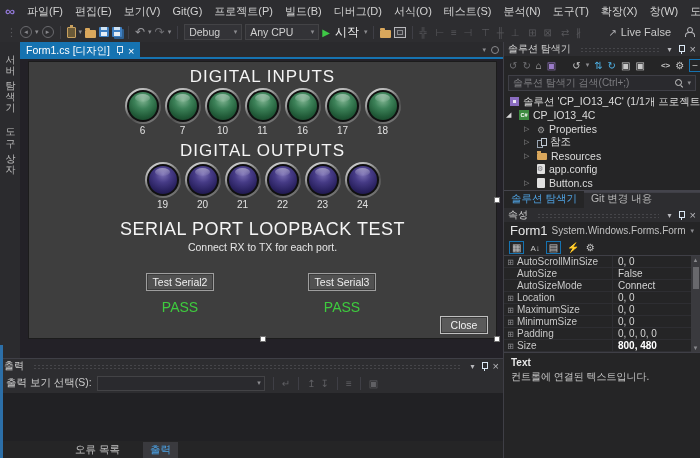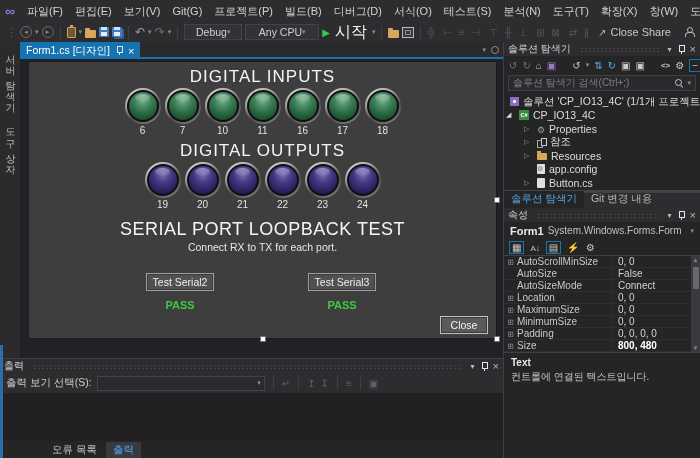--- a/index.html
+++ b/index.html
@@ -23,24 +23,24 @@
   .clip-ico{width:9px;height:11px;border:1px solid #c9a15f;border-radius:1px;position:relative;display:inline-block;background:#6b5a38}
   .clip-ico::before{content:"";position:absolute;top:-3px;left:2px;width:3px;height:2px;background:#c9a15f}
   .folder-ico{display:inline-block;width:11px;height:8px;background:#d9a75c;border-radius:1px;position:relative;margin-top:3px}
   .folder-ico::before{content:"";position:absolute;top:-2px;left:0;width:5px;height:2px;background:#d9a75c;border-radius:1px 1px 0 0}
   .save-ico{display:inline-block;width:10px;height:10px;background:#3f7fc1;position:relative;border-radius:1px}
   .save-ico::before{content:"";position:absolute;left:2px;top:0;width:6px;height:3px;background:#cfe3f5}
   .save-ico::after{content:"";position:absolute;left:2px;bottom:1px;width:6px;height:4px;background:#e8eef5}
   .save-all{box-shadow:2px 2px 0 #2f5f8f}
   .g-undo::before{content:"↶";color:#9a9a9e;font-size:12px}
   .g-redo::before{content:"↷";color:#6e6e72;font-size:12px}
-  .combo{height:16px;background:#333337;border:1px solid #434346;display:flex;align-items:center;justify-content:center;padding:0 4px;color:#d0d0d0;font-size:10.5px}
+  .combo{height:16px;background:#333337;border:1px solid #434346;display:flex;align-items:center;justify-content:space-between;padding:0 4px;color:#d0d0d0;font-size:10.5px}
   .combo-debug{width:58px}.combo-cpu{width:74px}
   .g-play::before{content:"▶";color:#3ec946;font-size:10px}
-  .start-label{color:#f0f0f0;font-size:16px;margin:0 2px}
+  .start-label{color:#f0f0f0;font-size:12px;margin:0 2px}
   .imgbox-ico{width:12px;height:11px;border:1px solid #b8b8bc;display:inline-block;position:relative;background:#3a3a3e}
   .imgbox-ico::before{content:"";position:absolute;inset:2px;border:1px solid #8a8a8e}
   .fmt-icons::before{content:"╬\2002⊢ ≡ ⊣\2002⊤ ╫ ⊥\2002⊞ ⊠\2002⇄ ∦";color:#57575b;font-size:10px;letter-spacing:2px}
   .liveshare{margin-left:auto;display:flex;align-items:center;gap:4px;color:#c8c8c8}
   .g-share::before{content:"↗";color:#b8b8bc;font-size:10px}
   .person-ico{width:10px;height:10px;position:relative;display:inline-block;margin-left:10px}
   .person-ico::before{content:"";position:absolute;top:0;left:3px;width:4px;height:4px;border:1px solid #b8b8bc;border-radius:50%}
   .person-ico::after{content:"";position:absolute;bottom:0;left:1px;width:8px;height:4px;border:1px solid #b8b8bc;border-bottom:none;border-radius:4px 4px 0 0}
 
   
@@ -74,38 +74,38 @@
   .led-green .led-core{background:radial-gradient(circle at 50% 30%,#7db28f 0%,#3c8158 35%,#215b38 68%,#123822 100%)}
   .led-purple .led-core{background:radial-gradient(circle at 50% 30%,#7a6fb4 0%,#453a85 35%,#2a2260 68%,#140f38 100%)}
   .led-core::after{content:"";position:absolute;left:22%;top:7%;width:56%;height:30%;border-radius:50%;background:linear-gradient(rgba(255,255,255,.4),rgba(255,255,255,.04))}
   .led-num{font-size:10px;color:#e2e2e2;margin-top:1px}
   .serial-title{font-size:18px;color:#f5f5f5;letter-spacing:.5px;margin-top:9px;font-weight:normal}
   .serial-sub{font-size:10.5px;color:#e6e6e6;margin-top:1px}
   .serial-cols{position:relative;height:52px;margin-top:20px}
   .serial-col{position:absolute;top:0;width:68px}
   .col-s2{left:117px}.col-s3{left:279px}
   .form-btn{width:100%;height:18px;background:#515151;border:1px solid #9e9e9e;box-shadow:inset 0 0 0 1px #3a3a3a;color:#eeeeee;font-size:10.5px;font-family:"Liberation Sans",sans-serif}
-  .pass{margin-top:8px;color:#3ecb3e;font-size:11px;font-weight:bold}
+  .pass{margin-top:8px;color:#3ecb3e;font-size:14px;font-weight:normal}
   .close-btn{position:absolute;right:8px;bottom:4px;width:48px;height:18px;background:#5a5a5a;border:1px solid #c0c0c0;box-shadow:inset 0 0 0 1px #3a3a3a;color:#f2f2f2;font-size:10.5px;font-family:"Liberation Sans",sans-serif}
 
   
   .panel-head{height:14px;display:flex;align-items:center;padding:0 4px;gap:5px;background:#2d2d30}
   .panel-title{font-size:10px;color:#d0d0d0;white-space:nowrap}
   .drag-dots{flex:1;height:5px;margin:0 4px;background-image:radial-gradient(#46464a 1px,transparent 1px);background-size:4px 3px}
   .head-ic{color:#b8b8bc;font-size:8px;display:flex;align-items:center}
 
   
   .bottom-panel{position:absolute;left:0;top:358px;width:503px;height:100px;background:#3b82f6;border-top:1px solid #3f3f46;display:flex;flex-direction:column}
   .out-toolbar{height:20px;display:flex;align-items:center;gap:5px;padding:0 6px;background:#2d2d30}
   .out-label{font-size:10.5px;color:#cccccc;white-space:nowrap}
   .out-combo{width:168px;height:15px;background:#2a2a2e;border:1px solid #434346;display:flex;align-items:center;justify-content:flex-end;padding:0 3px}
   .out-ic{color:#606064;font-size:10px}
   .g-goto::before{content:"↵"} .g-prevmsg::before{content:"↥"} .g-nextmsg::before{content:"↧"} .g-clear::before{content:"≡"} .g-wrap::before{content:"▣"}
   .out-content{flex:1;background:#212124}
-  .bottom-tabs{height:17px;background:#252526;display:flex;align-items:center;padding-left:45px;gap:2px}
+  .bottom-tabs{height:17px;background:#252526;display:flex;align-items:center;padding-left:68px;gap:16px}
   .btab{padding:1px 7px;font-size:10.5px;color:#c2c2c2}
   .btab.active{background:#3a3a3e;color:#4aa3e8}
   .blue-edge{position:absolute;left:0;top:345px;width:3px;height:113px;background:#2c6fa8;z-index:20}
 
   
   .right-col{position:absolute;left:503px;top:42px;width:197px;height:416px;background:#252526;border-left:1px solid #3f3f46;display:flex;flex-direction:column}
   .se-toolbar{height:18px;display:flex;align-items:center;gap:5px;padding:0 5px;background:#252526;font-size:11px}
   .se-ic{color:#c8c8c8;font-size:10px;display:flex;align-items:center}
   .se-ic.dis{color:#707074}
   .se-ic.blue{color:#4fb3e8}
@@ -140,21 +140,21 @@
   .cfg-ico{width:8px;height:10px;background:#e0e0e0;border-radius:1px;position:relative;flex:none}
   .cfg-ico::before{content:"⚙";position:absolute;left:0px;top:1px;font-size:7px;color:#77777c;line-height:1}
   .formwin-ico{width:10px;height:9px;border:1px solid #7ba7cc;background:#2d2d30;flex:none}
   .formwin-ico::before{content:"";display:block;height:3px;background:#569cd6}
   .se-tabs{height:16px;background:#2d2d30;display:flex;align-items:flex-end;border-top:1px solid #3f3f46}
   .se-tab{padding:1px 7px 2px 7px;font-size:10.5px;color:#b8b8b8}
   .se-tab.active{background:#252526;color:#4fa3e3}
 
   
   .props-obj{height:17px;display:flex;align-items:center;gap:4px;padding:0 6px;background:#252526}
-  .obj-name{font-weight:bold;color:#e8e8e8;font-size:11px}
+  .obj-name{font-weight:normal;color:#e8e8e8;font-size:13px}
   .obj-type{color:#c0c0c0;font-size:10px;flex:1;white-space:nowrap;overflow:hidden}
   .props-toolbar{height:16px;display:flex;align-items:center;gap:6px;padding:0 5px;background:#252526}
   .pt-ic{color:#c8c8c8;font-size:10px}
   .g-gridview::before{content:"▦"} .g-az::before{content:"A↓";font-size:8px} .g-props::before{content:"▤"} .g-bolt::before{content:"⚡";color:#d8d8d8}
   .pgrid{position:relative;background:#252526;border-top:1px solid #3f3f46}
   .prow{height:12px;display:flex;align-items:flex-end;border-bottom:1px solid #2e2e32;font-size:10px}
   .pgutter{width:13px;flex:none;text-align:center;color:#8a8a8e;font-size:8px}
   .g-plusbox::before{content:"⊞"}
   .pname{flex:1;color:#c8c8c8;white-space:nowrap;overflow:hidden}
   .pval{width:88px;flex:none;border-left:1px solid #2e2e32;padding-left:5px;color:#d4d4d4;white-space:nowrap}
@@ -222,21 +222,21 @@
     <span class="gl g-play"></span>
     <span class="start-label">시작</span>
     <span class="caret"></span>
     <span class="sep"></span>
     <span class="folder-ico"></span>
     <span class="imgbox-ico"></span>
     <span class="sep"></span>
     <span class="gl fmt-icons"></span>
     <span class="liveshare">
       <span class="gl g-share"></span>
-      <span>Close Share</span>
+      <span>Live False</span>
     </span>
     <span class="person-ico"></span>
   </div>
 
   <div class="left-strip">
     <span class="vtab">서버 탐색기</span>
     <span class="vtab">도구 상자</span>
   </div>
 
   <div class="editor">

